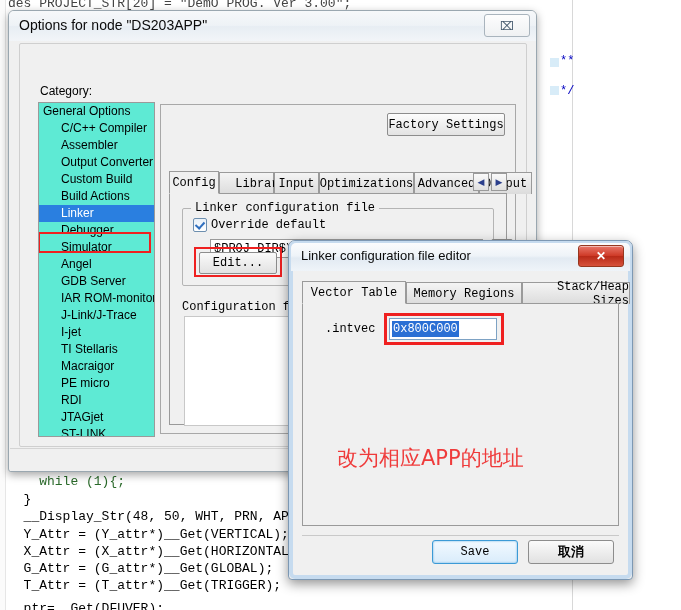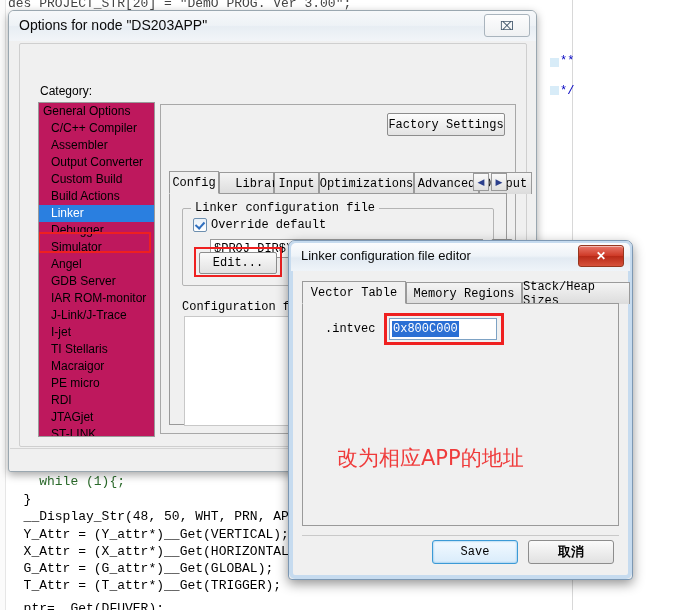--- a/index.html
+++ b/index.html
@@ -48,27 +48,27 @@
     font-size:12px;color:#465a6e;font-family:"Liberation Sans",sans-serif;
     cursor:pointer;
   }
   #options-body{
     position:absolute;left:10px;top:32px;right:9px;bottom:24px;
     background:#f0f0f0;border:1px solid #cfcfcf;border-radius:2px;
   }
   .lbl-category{position:absolute;left:20px;top:40px;font-size:12px;color:#000;}
   #category-list{
     position:absolute;left:18px;top:58px;width:117px;height:335px;
-    background:#be185d;border:1px solid #9a9a9a;overflow:hidden;box-sizing:border-box;
+    background:#5eead4;border:1px solid #9a9a9a;overflow:hidden;box-sizing:border-box;
   }
   .cat-item{
     font-size:12px;line-height:17px;height:17px;padding-left:4px;color:#000;white-space:nowrap;
     font-family:"Liberation Sans",sans-serif;
   }
-  .cat-item.sub{padding-left:12px;}
+  .cat-item.sub{padding-left:22px;}
   .cat-item.selected{background:#2a7fe0;color:#fff;}
   #linker-highlight{
     position:absolute;left:-1px;top:129px;width:113px;height:21px;
     border:2px solid #ef2020;box-sizing:border-box;pointer-events:none;
   }
   
   #right-pane{
     position:absolute;left:140px;top:60px;right:10px;bottom:12px;
     background:#f0f0f0;border:1px solid #a8a8a8;box-sizing:border-box;
   }
@@ -178,20 +178,21 @@
     position:absolute;right:6px;top:2px;width:44px;height:20px;
     background:linear-gradient(to bottom,#e8776a 0%,#cf3b28 48%,#b92a18 52%,#d6523c 100%);
     border:1px solid #96371f;border-radius:3px;
     display:flex;align-items:center;justify-content:center;
     color:#fff;font-size:12px;font-weight:bold;cursor:pointer;
     box-shadow:inset 0 1px 0 rgba(255,255,255,.5);
   }
   #lce-body{
     position:absolute;left:7px;top:32px;right:7px;bottom:7px;
     background:#f0f0f0;
+    text-align:right;
   }
   #lce-tabstrip{position:absolute;left:6px;top:8px;right:6px;height:23px;}
   #lce-tabpage{
     position:absolute;left:6px;top:30px;right:6px;bottom:46px;
     background:#f0f0f0;border:1px solid #9a9a9a;box-sizing:border-box;
   }
   .intvec-label{
     position:absolute;left:22px;top:18px;
     font-family:"Liberation Mono","DejaVu Sans Mono",monospace;font-size:12px;color:#000;
   }

